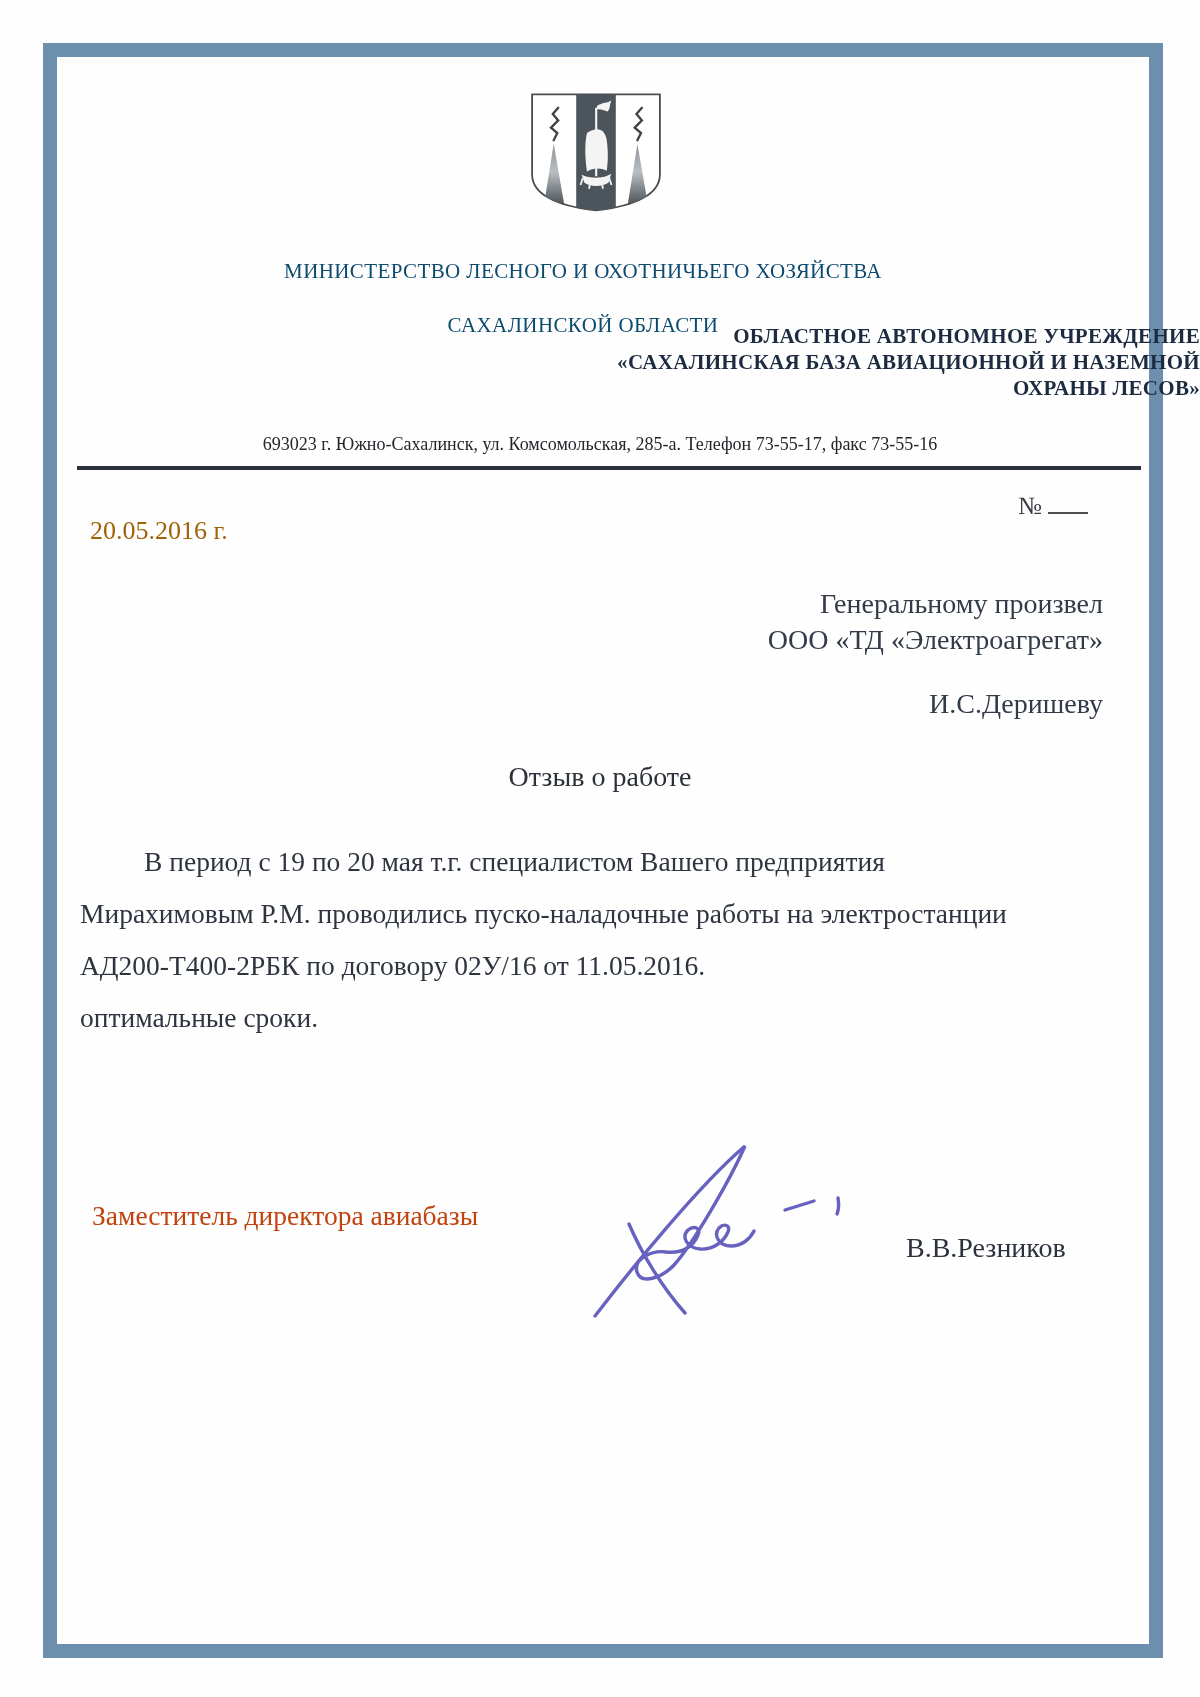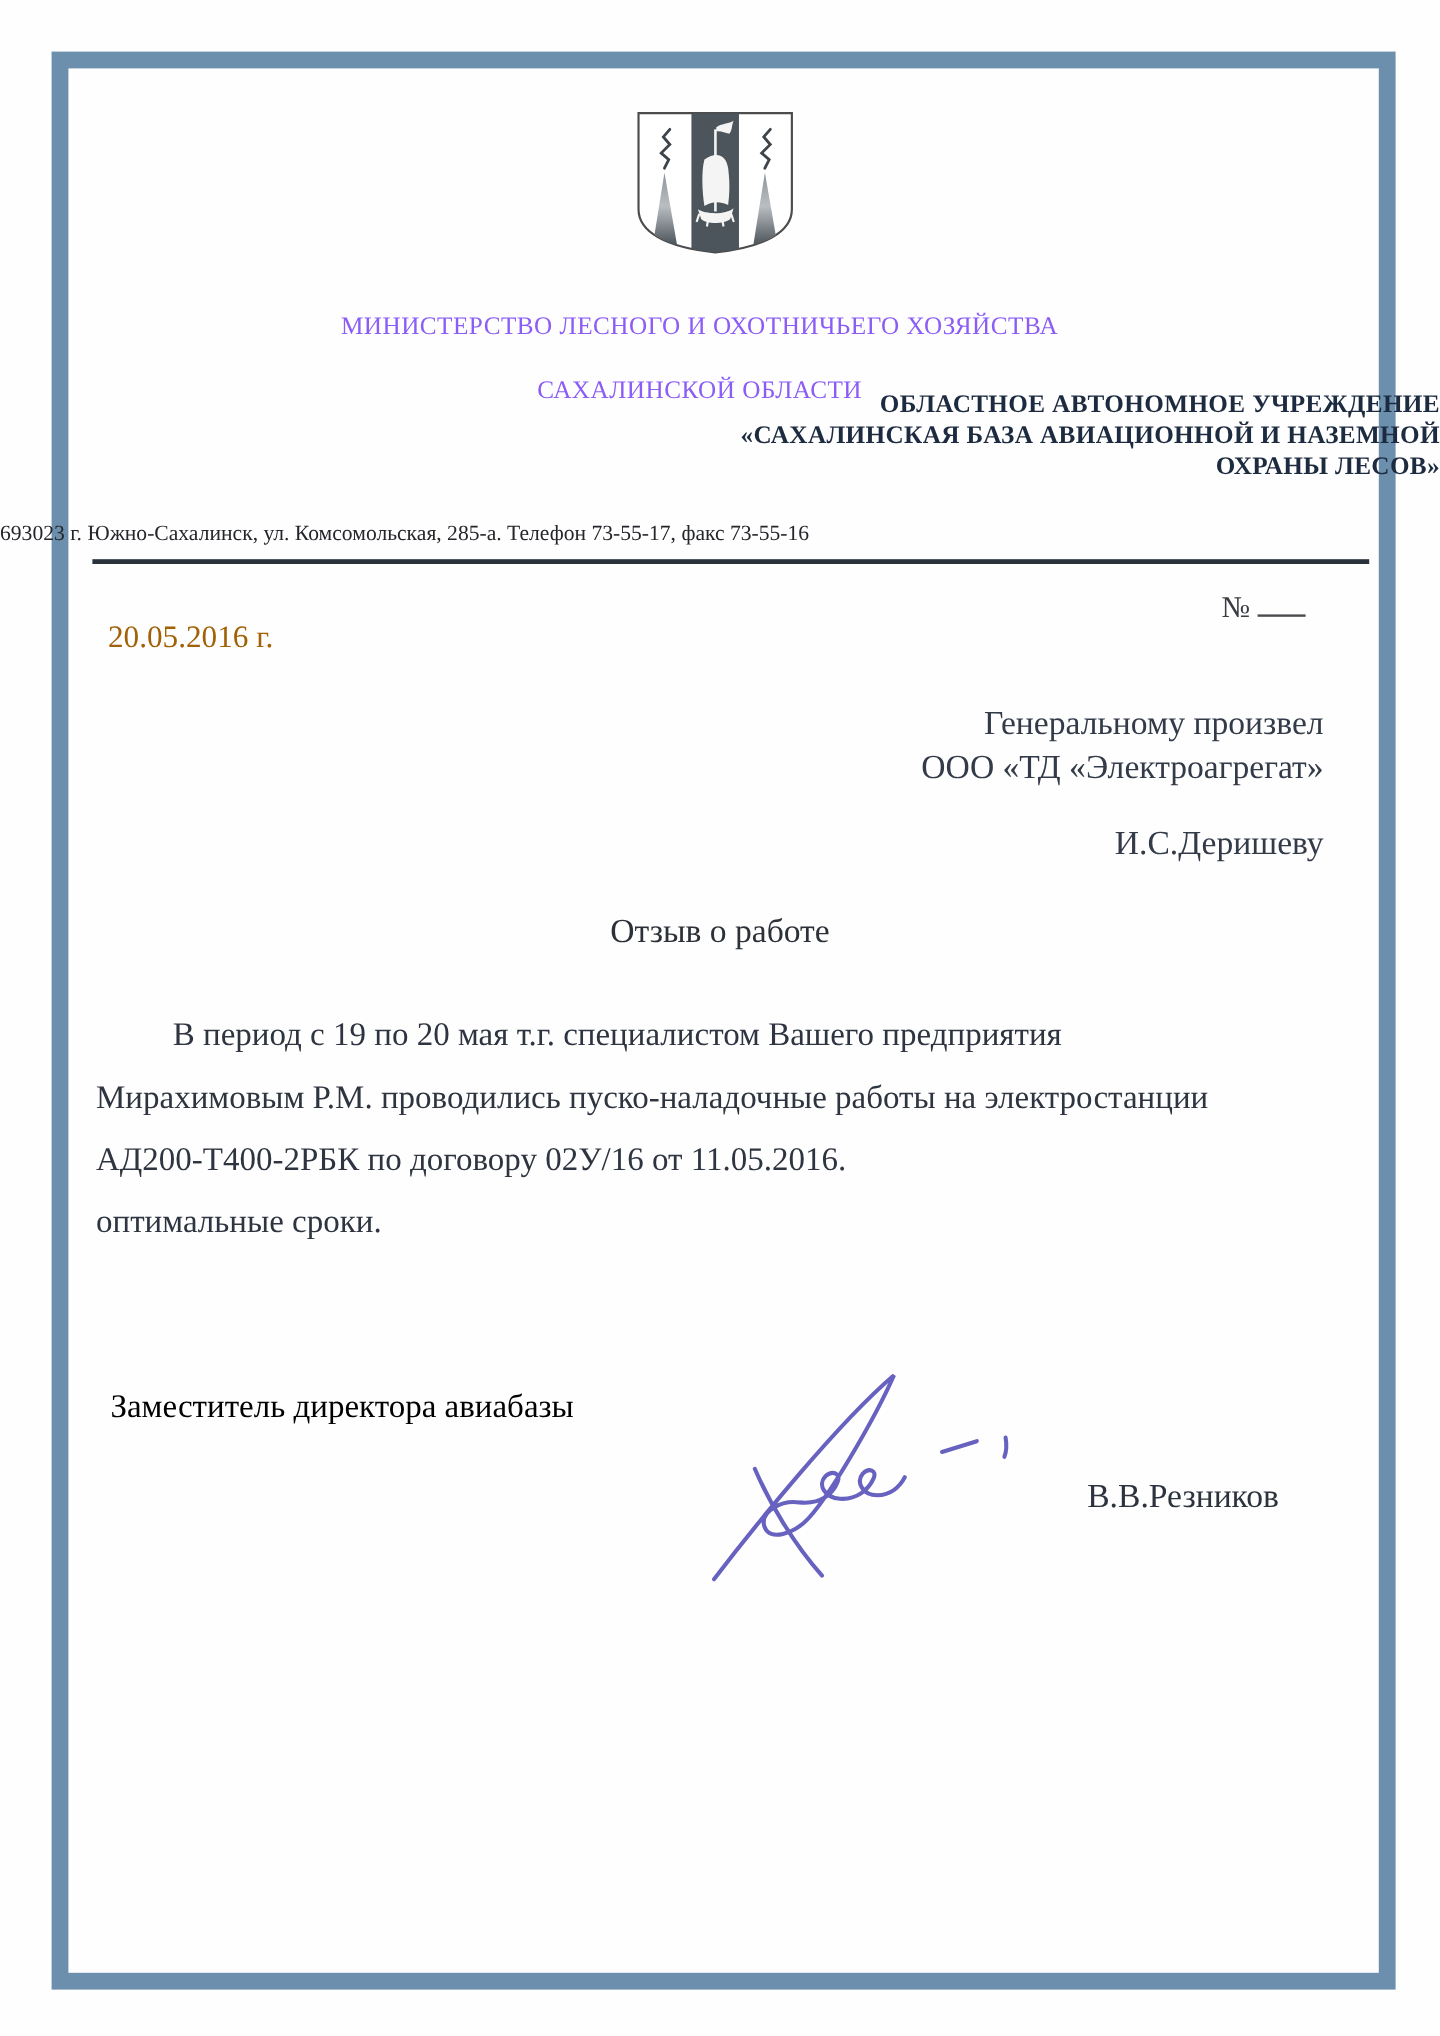--- a/index.html
+++ b/index.html
@@ -16,30 +16,30 @@
     left:43px;top:43px;right:37px;bottom:39px;
     border:14px solid #6b8fad;
     pointer-events:none;
   }
   .emblem{
     position:absolute;left:522px;top:88px;width:148px;height:126px;
   }
   .ministry{
     position:absolute;left:0;top:231px;width:1166px;
     text-align:center;font-size:21px;line-height:27px;
-    color:#8b5cf6;letter-spacing:0.4px;white-space:pre-line;
+    color:#0c4a6e;letter-spacing:0.4px;white-space:pre-line;
   }
   .orgname{
     position:absolute;left:0;top:323px;width:1200px;
     text-align:right;font-weight:bold;font-size:21px;line-height:26px;
     color:#1d2b40;letter-spacing:0.3px;
   }
   .address{
     position:absolute;left:0;top:434px;width:1200px;
-    font-size:18px;color:#24262b;
+    text-align:center;font-size:18px;color:#24262b;
   }
   .rule{
     position:absolute;left:77px;top:466px;width:1064px;height:4px;
     background:#2a323c;
   }
   .date{
     position:absolute;left:90px;top:516px;font-size:26px;color:#a16207;
   }
   .docnum{
     position:absolute;left:1018px;top:490px;font-size:25px;color:#3a3c42;
@@ -57,21 +57,21 @@
     position:absolute;left:0;top:761px;width:1200px;
     text-align:center;font-size:28px;color:#2c3139;
   }
   .body-text{
     position:absolute;left:80px;top:836px;width:1030px;
     font-size:27.5px;line-height:52px;color:#2e3540;
   }
   .body-text .line{white-space:nowrap;}
   .body-text .indent{padding-left:64px;}
   .sig-position{
-    position:absolute;left:92px;top:1156px;font-size:27.5px;color:#000000;
+    position:absolute;left:92px;top:1200px;font-size:27.5px;color:#c2410c;
   }
   .sig-name{
     position:absolute;left:906px;top:1200px;font-size:28px;color:#2d333e;margin-top:32px;
   }
   .sig-ink{
     position:absolute;left:533px;top:1128px;width:330px;height:195px;
   }
 </style>
 </head>
 <body>

